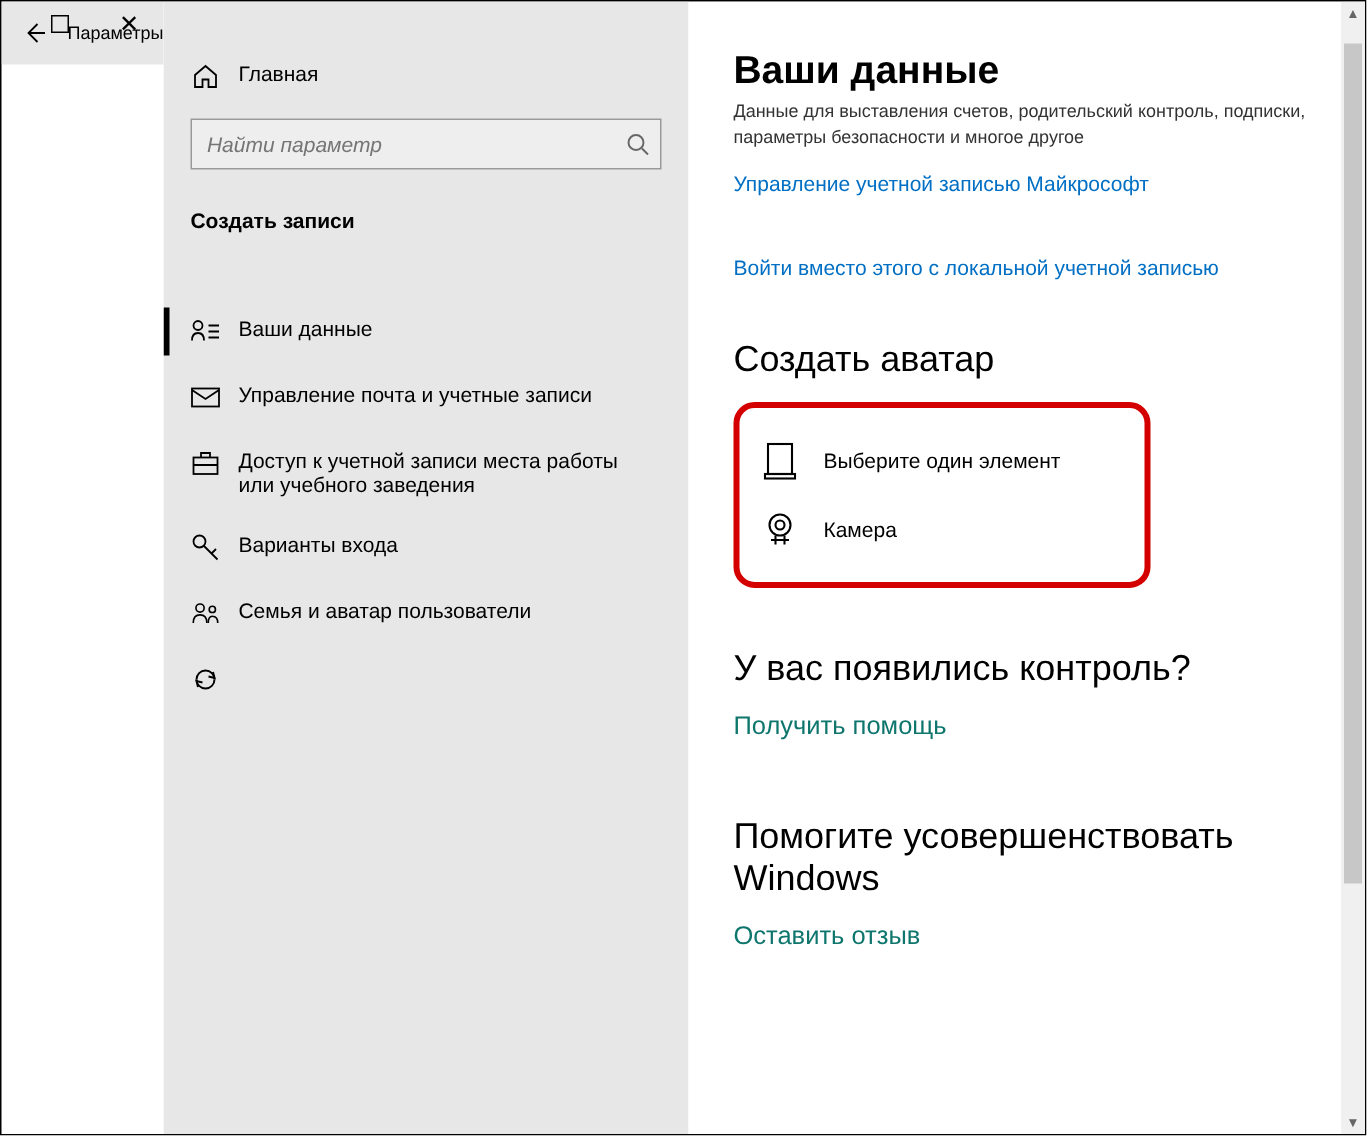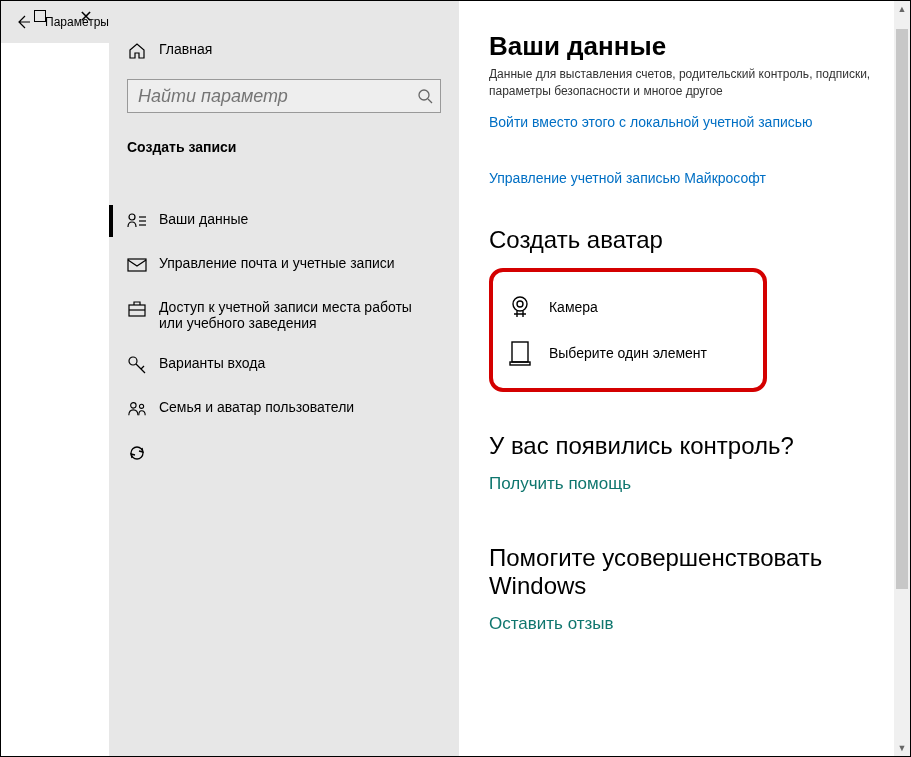--- a/index.html
+++ b/index.html
@@ -82,21 +82,21 @@
   .search-wrap {
     margin: 0 18px 20px 18px;
     position: relative;
   }
   .search-input {
     width: 100%;
     height: 34px;
     border: 1px solid #999;
     background: #eee;
     padding: 0 36px 0 10px;
-    font-size: 18px;
+    font-size: 14px;
     color: #666;
     font-style: italic;
   }
   .search-icon-wrap {
     position: absolute;
     right: 8px; top: 0;
     height: 34px;
     display: flex;
     align-items: center;
     color: #666;
@@ -328,46 +328,46 @@
               </svg>
           </span>
         </div>
 
       </div>
     </div>
 
     <div class="content">
       <h1>Ваши данные</h1>
       <div class="desc">Данные для выставления счетов, родительский контроль, подписки, параметры безопасности и многое другое</div>
+      <a class="link" style="margin-bottom:40px;">Управление учетной записью Майкрософт</a>
+
       <a class="link" style="margin-bottom:40px;">Войти вместо этого с локальной учетной записью</a>
 
-      <a class="link" style="margin-bottom:40px;">Управление учетной записью Майкрософт</a>
-
       <h2>Создать аватар</h2>
 
       <div class="highlight-box">
+        <div class="avatar-opt">
+          <span class="avatar-icon">
+            <svg width="24" height="26" viewBox="0 0 24 26">
+                <rect x="4" y="2" width="16" height="20" fill="none" stroke="#000" stroke-width="1.4"></rect>
+                <rect x="2" y="22" width="20" height="3" fill="none" stroke="#000" stroke-width="1.4"></rect>
+              </svg>
+          </span>
+          <span>Выберите один элемент</span>
+        </div>
         <div class="avatar-opt">
           <span class="avatar-icon">
             <svg width="26" height="26" viewBox="0 0 26 26">
                 <circle cx="13" cy="10" r="7" fill="none" stroke="#000" stroke-width="1.4"></circle>
                 <circle cx="13" cy="10" r="3" fill="none" stroke="#000" stroke-width="1.4"></circle>
                 <path d="M7 20 H19 M10 17 V23 M16 17 V23" stroke="#000" stroke-width="1.4"></path>
               </svg>
           </span>
           <span>Камера</span>
         </div>
-        <div class="avatar-opt">
-          <span class="avatar-icon">
-            <svg width="24" height="26" viewBox="0 0 24 26">
-                <rect x="4" y="2" width="16" height="20" fill="none" stroke="#000" stroke-width="1.4"></rect>
-                <rect x="2" y="22" width="20" height="3" fill="none" stroke="#000" stroke-width="1.4"></rect>
-              </svg>
-          </span>
-          <span>Выберите один элемент</span>
-        </div>
       </div>
 
       <div class="section-gap">
         <h2>У вас появились контроль?</h2>
         <a class="help-link">Получить помощь</a>
       </div>
 
       <div>
         <h2>Помогите усовершенствовать Windows</h2>
         <a class="help-link">Оставить отзыв</a>

